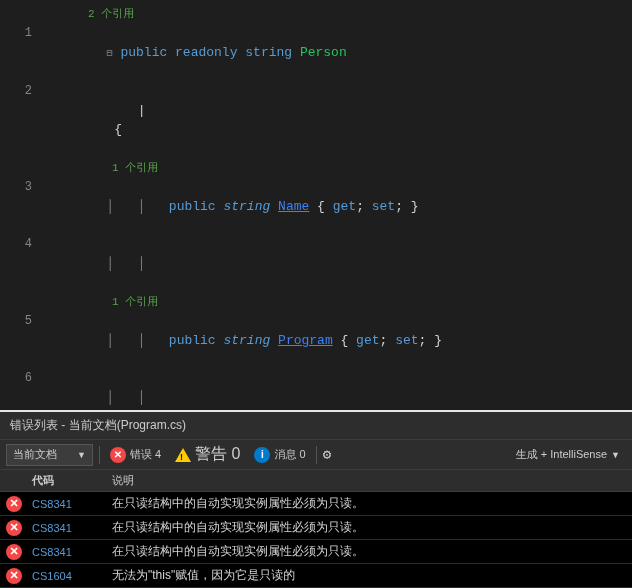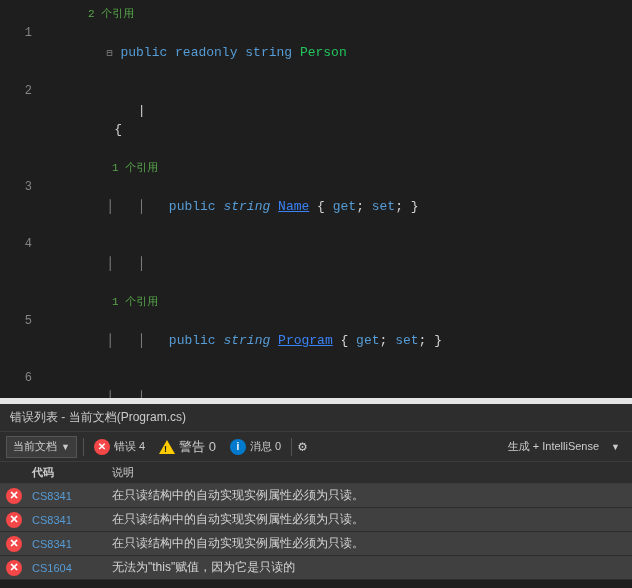--- a/index.html
+++ b/index.html
@@ -126,65 +126,65 @@
 
     <div class="code-line">
       <div class="line-number">6</div>
       <div class="code-content">
         <span style="color:#858585;">│&nbsp;&nbsp;&nbsp;│</span>
       </div>
     </div>
 
   </div>
 
-  <div style="position:absolute; bottom:8px; left:0; width:632px; background:#404040; border-top:6px solid #e5e5e5;">
+  <div style="position:absolute; bottom:0; left:0; width:632px; background:#000000; border-top:2px solid #e5e5e5;">
 
     <div style="background:#2d2d2d; display:flex; align-items:center; padding:4px 10px; height:28px; border-bottom:1px solid #3c3c3c;">
       <span style="color:#cccccc; font-size:12px; font-family:'Segoe UI',sans-serif;">错误列表 - 当前文档(Program.cs)</span>
     </div>
 
     <div style="background:#2d2d2d; display:flex; align-items:center; padding:3px 6px; height:30px; border-bottom:1px solid #3c3c3c; gap:6px;">
 
-      <button style="background:#3c3c3c; border:1px solid #555; color:#cccccc; font-size:11px; font-family:'Segoe UI',sans-serif; padding:2px 6px; display:flex; align-items:center; gap:4px; cursor:pointer; height:22px;">
+      <button style="background:#3c3c3c; border:1px solid #555; color:#cccccc; font-size:11px; font-family:'Segoe UI',sans-serif; padding:2px 6px; display:flex; align-items:center; gap:20px; cursor:pointer; height:22px;">
         <span>当前文档</span>
         <span style="font-size:9px;">▼</span>
       </button>
 
       <div style="width:1px; height:18px; background:#555;"></div>
 
       <button style="background:none; border:none; cursor:pointer; display:flex; align-items:center; gap:4px; padding:2px 4px;">
         <span style="display:inline-flex; align-items:center; justify-content:center; width:16px; height:16px; border-radius:50%; background:#f44747; color:white; font-size:10px; font-weight:bold;">✕</span>
         <span style="color:#cccccc; font-size:11px; font-family:'Segoe UI',sans-serif;">
           <span>错误</span> <span>4</span>
         </span>
       </button>
 
       <button style="background:none; border:none; cursor:pointer; display:flex; align-items:center; gap:4px; padding:2px 4px;">
         <span style="display:inline-flex; align-items:center; justify-content:center; width:0; height:0; border-left:8px solid transparent; border-right:8px solid transparent; border-bottom:14px solid #ffcc00; color:#1e1e1e; font-size:0; position:relative;">
           <span style="position:absolute; top:4px; left:-3px; font-size:9px; color:#1e1e1e; font-weight:bold;">!</span>
         </span>
-        <span style="color:#cccccc; font-size:13px; font-family:'Segoe UI',sans-serif;">
+        <span style="color:#cccccc; font-size:16px; font-family:'Segoe UI',sans-serif;">
           <span>警告</span> <span>0</span>
         </span>
       </button>
 
       <button style="background:none; border:none; cursor:pointer; display:flex; align-items:center; gap:4px; padding:2px 4px;">
         <span style="display:inline-flex; align-items:center; justify-content:center; width:16px; height:16px; border-radius:50%; background:#007acc; color:white; font-size:10px; font-weight:bold;">i</span>
         <span style="color:#cccccc; font-size:11px; font-family:'Segoe UI',sans-serif;">
           <span>消息</span> <span>0</span>
         </span>
       </button>
 
       <div style="width:1px; height:18px; background:#555;"></div>
 
       <span style="color:#cccccc; font-size:14px; cursor:default;">⚙</span>
 
       <div style="flex:1;"></div>
 
-      <button style="background:none; border:none; cursor:pointer; display:flex; align-items:center; gap:12px; padding:2px 6px; color:#cccccc; font-size:11px; font-family:'Segoe UI',sans-serif;">
+      <button style="background:none; border:none; cursor:pointer; display:flex; align-items:center; gap:4px; padding:2px 6px; color:#cccccc; font-size:11px; font-family:'Segoe UI',sans-serif;">
         <span>生成 + IntelliSense</span>
         <span style="font-size:9px;">▼</span>
       </button>
 
     </div>
 
     <div style="display:flex; background:#2d2d2d; border-bottom:1px solid #3c3c3c; font-size:11px; font-family:'Segoe UI',sans-serif; color:#cccccc; padding:3px 0;">
       <div style="width:28px; min-width:28px;"></div>
       <div style="width:80px; min-width:80px; padding-left:4px;font-weight:bold;">代码</div>
       <div style="flex:1; padding-left:4px;">说明</div>

